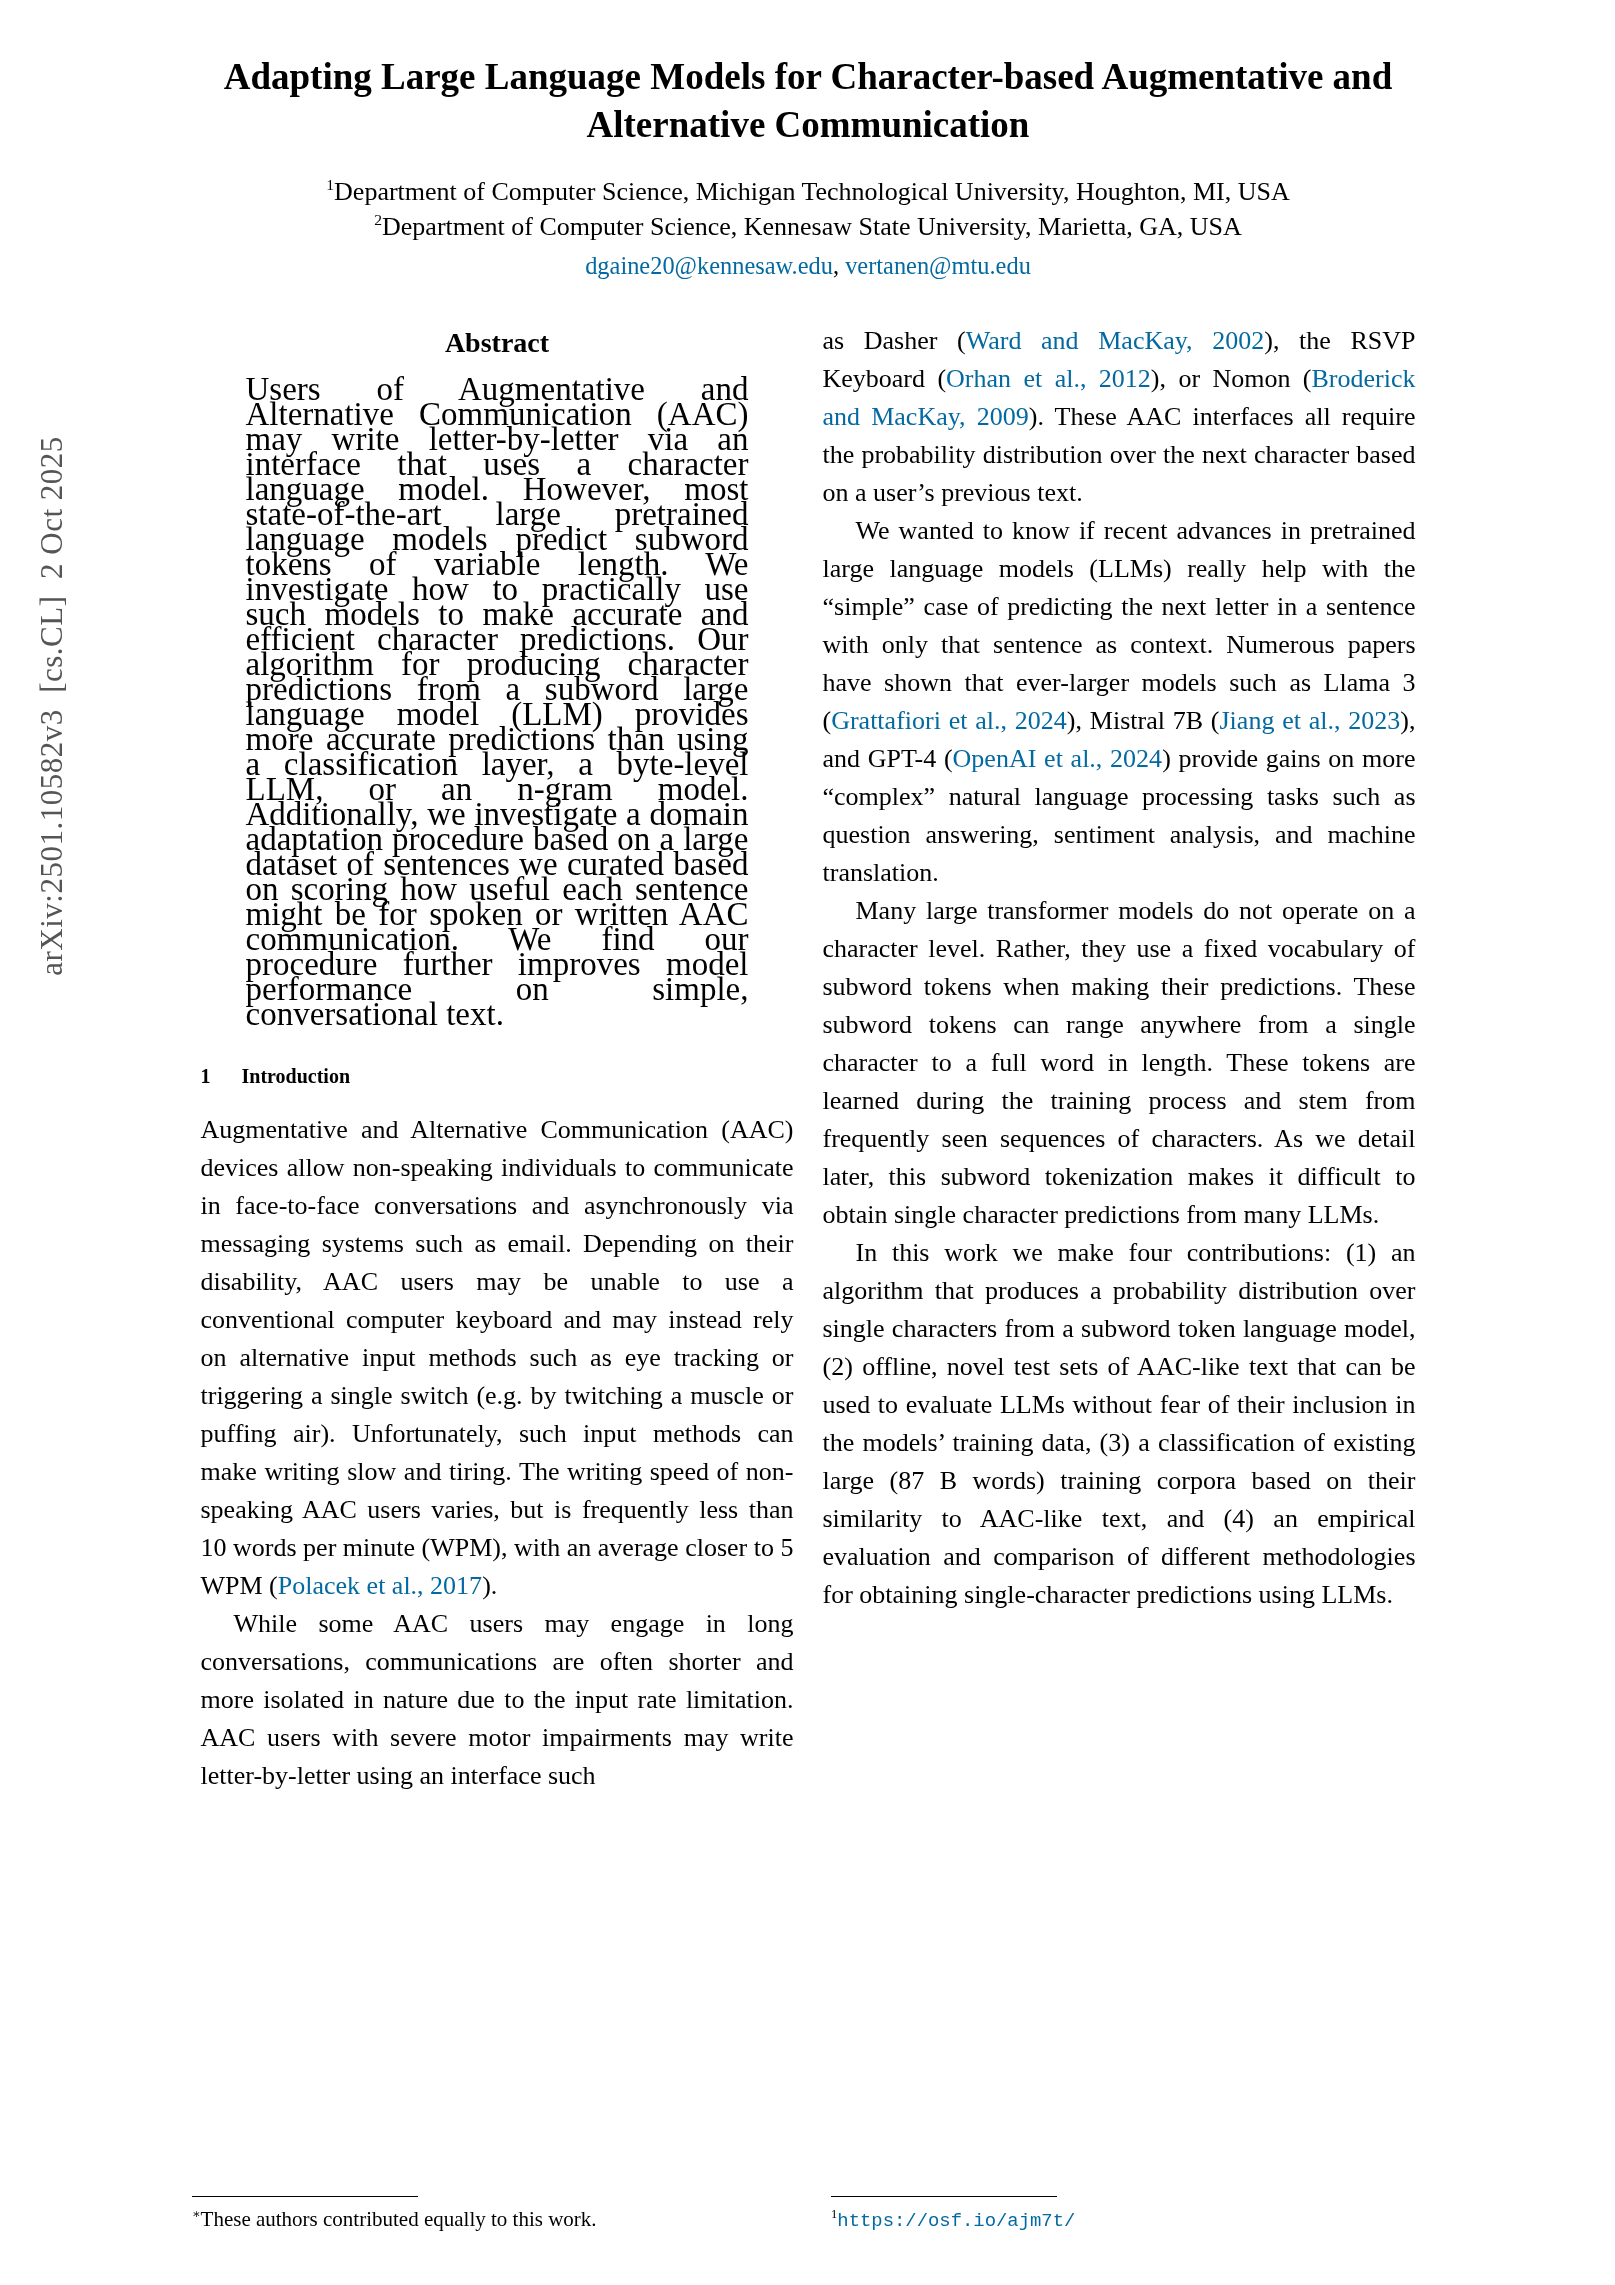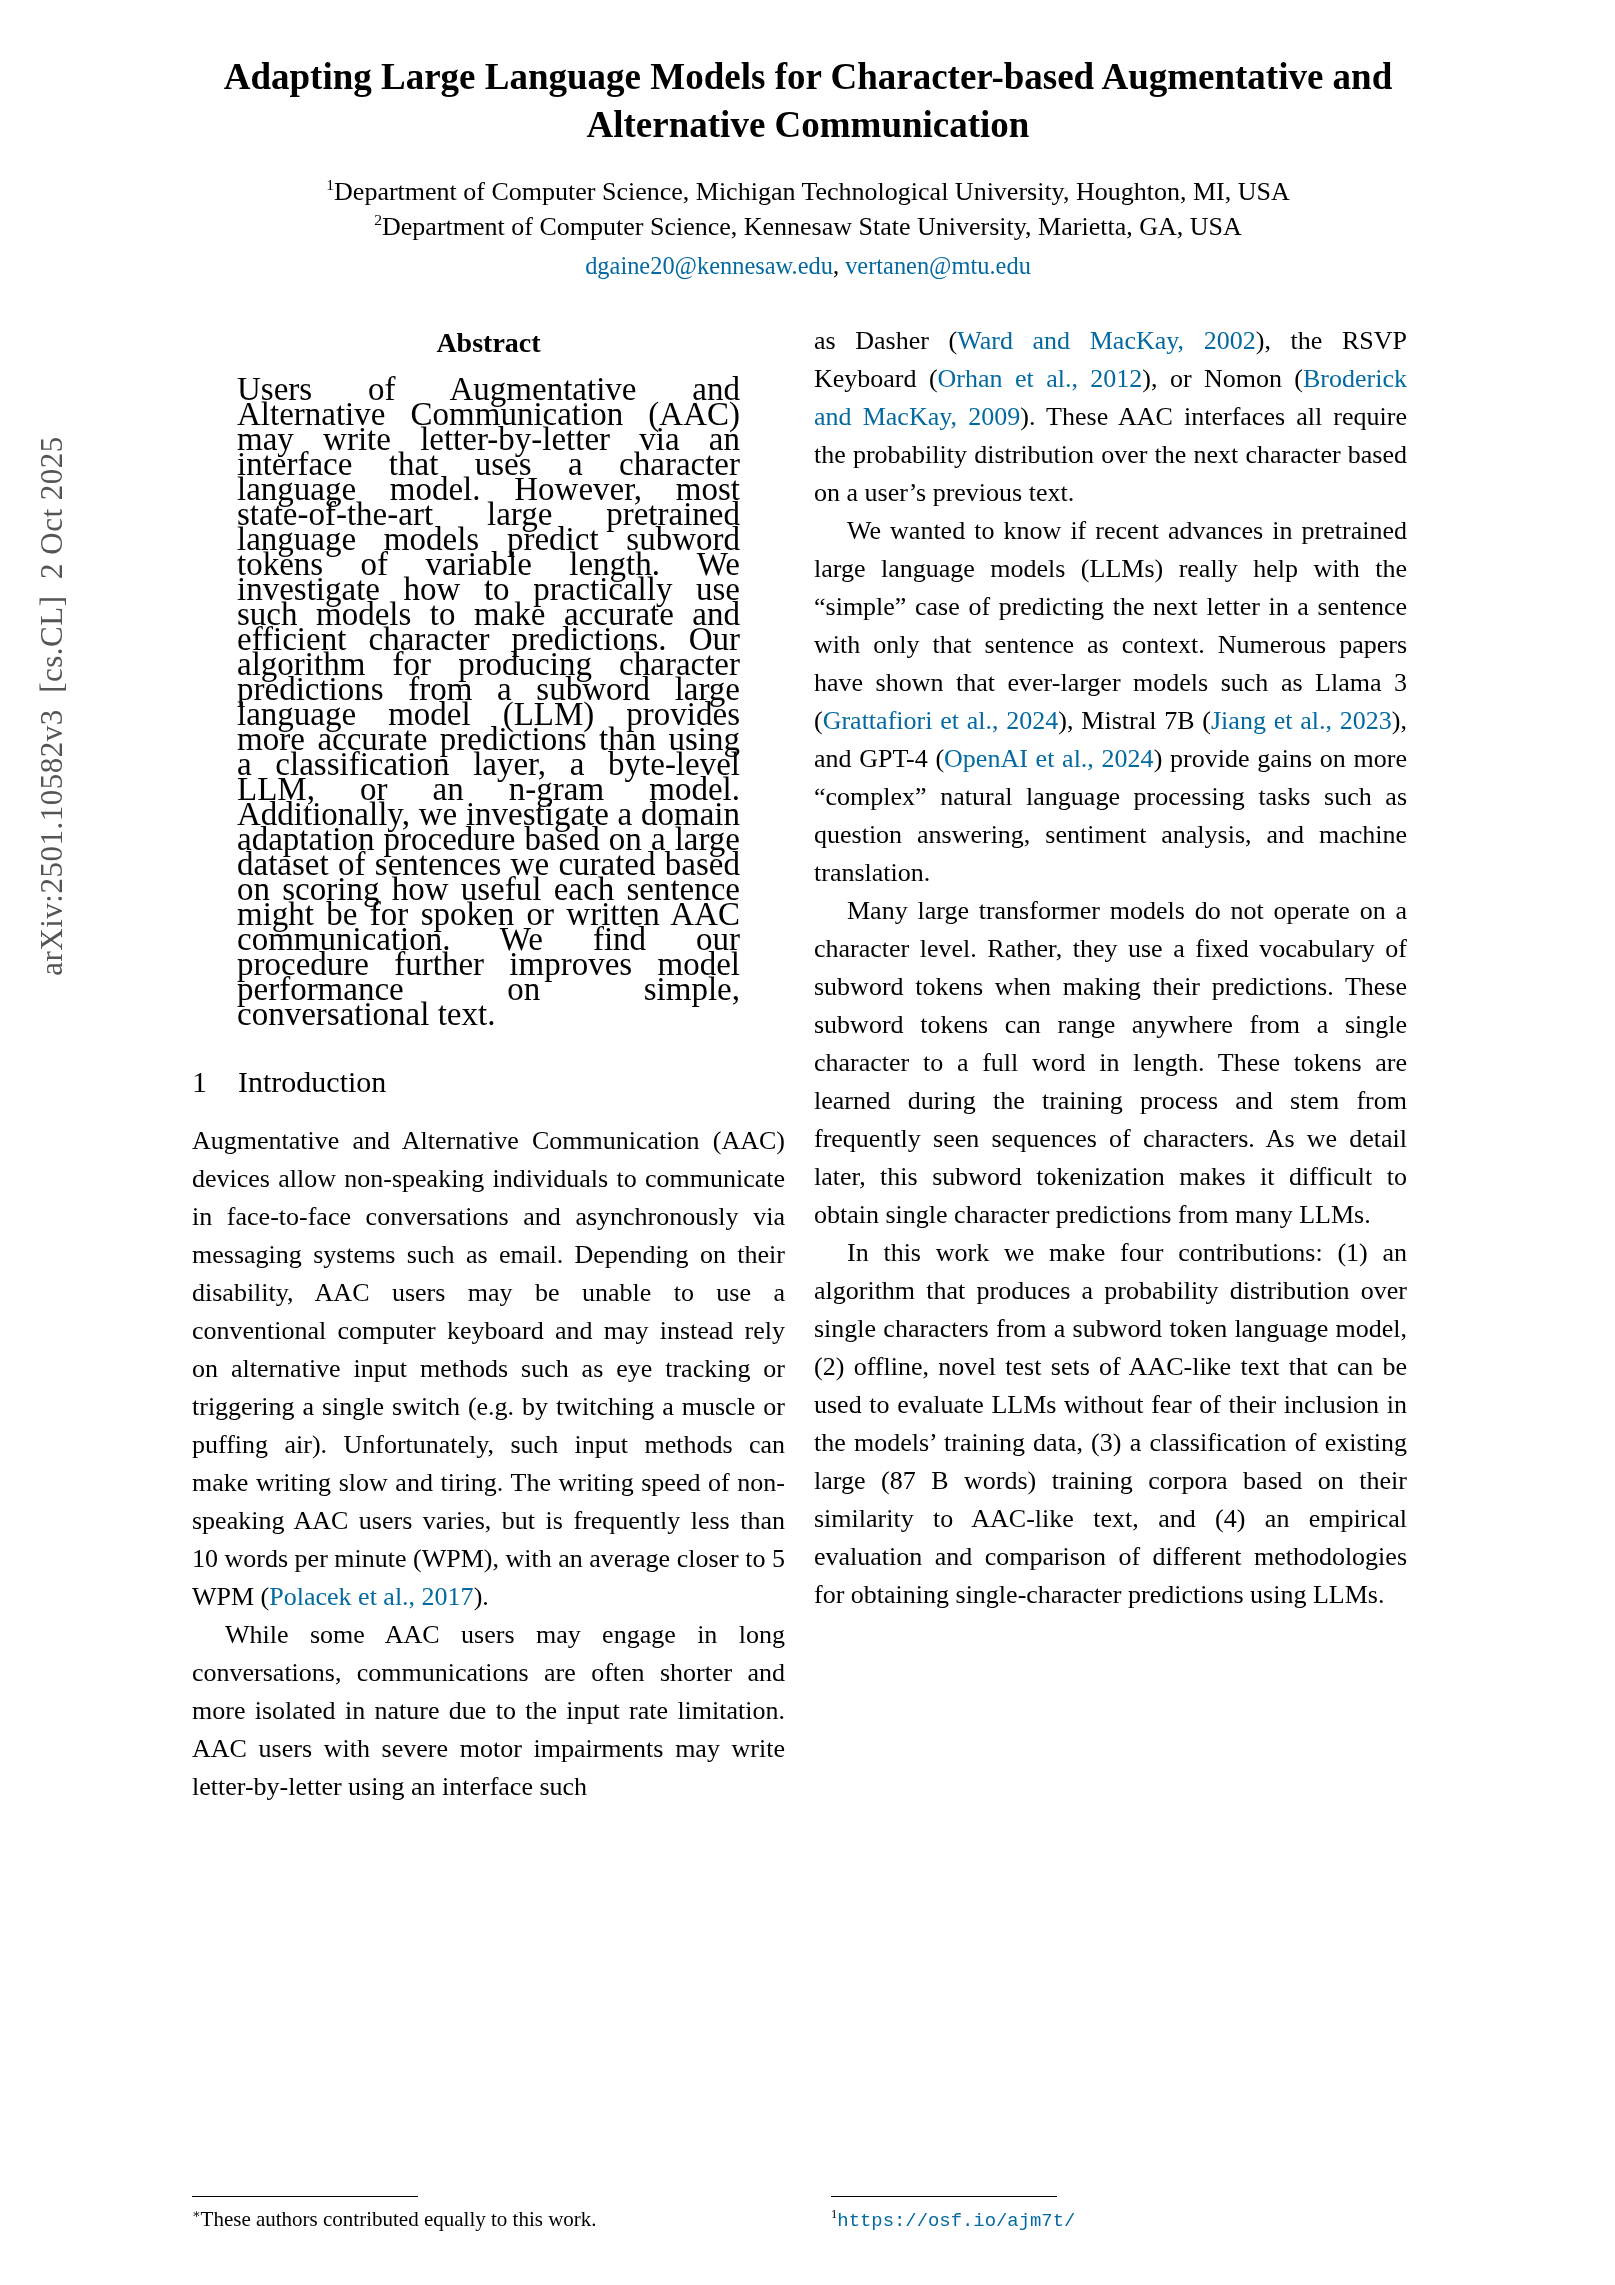--- a/index.html
+++ b/index.html
@@ -30,33 +30,34 @@
   .author-line { margin-top: 31px; font-size: 29px; font-weight: bold; }
   .affiliations { margin-top: 25px; font-size: 26px; line-height: 1.35; }
   .email-line { margin-top: 7.2px; font-size: 24.4px; }
   .link { color: #0369a1; }
   .mono { font-family: "Liberation Mono", "DejaVu Sans Mono", monospace; font-size: 0.9em; }
   .columns {
     display: flex; gap: 29px;
     margin: 42px 0 0 192px;
     width: 1232px;
     align-items: flex-start;
+    justify-content: center;
   }
   .col { width: 593px; }
   .abstract-heading {
     text-align: center; font-weight: bold; font-size: 28px;
     margin: 5.4px 0 18px 0;
   }
   .abstract-body {
     margin: 0 45px;
     font-size: 33px; line-height: 25px;
     text-align: justify;
     hyphens: auto;
   }
-  .section-heading { font-size: 30px; font-weight: normal; margin: 38px 0 23.5px 0; }
+  .section-heading { font-size: 20px; font-weight: bold; margin: 38px 0 23.5px 0; }
   .section-heading .sec-num { margin-right: 31px; }
   p.body {
     font-size: 26px; line-height: 38px;
     text-align: justify;
     hyphens: auto;
   }
   p.indent { text-indent: 33px; }
   .footnote {
     position: absolute;
     top: 2196px;

